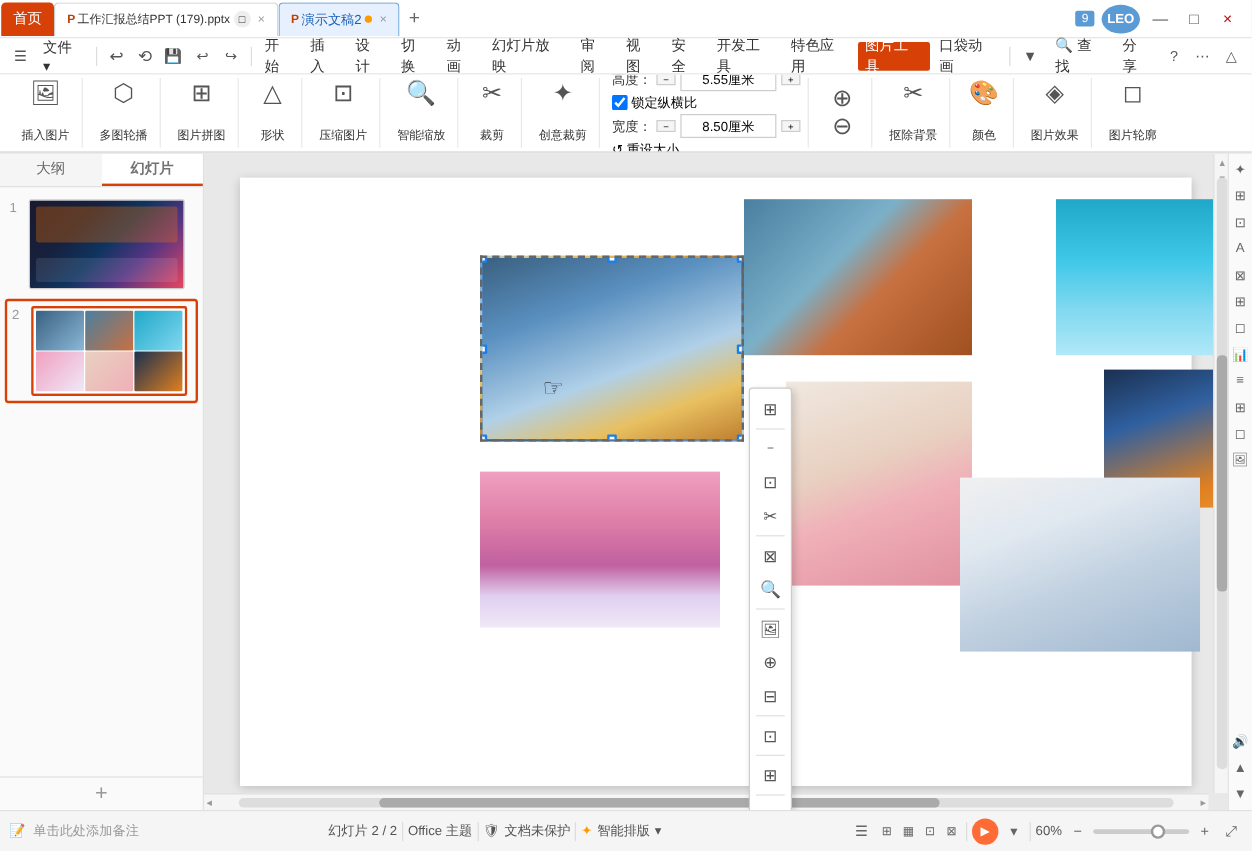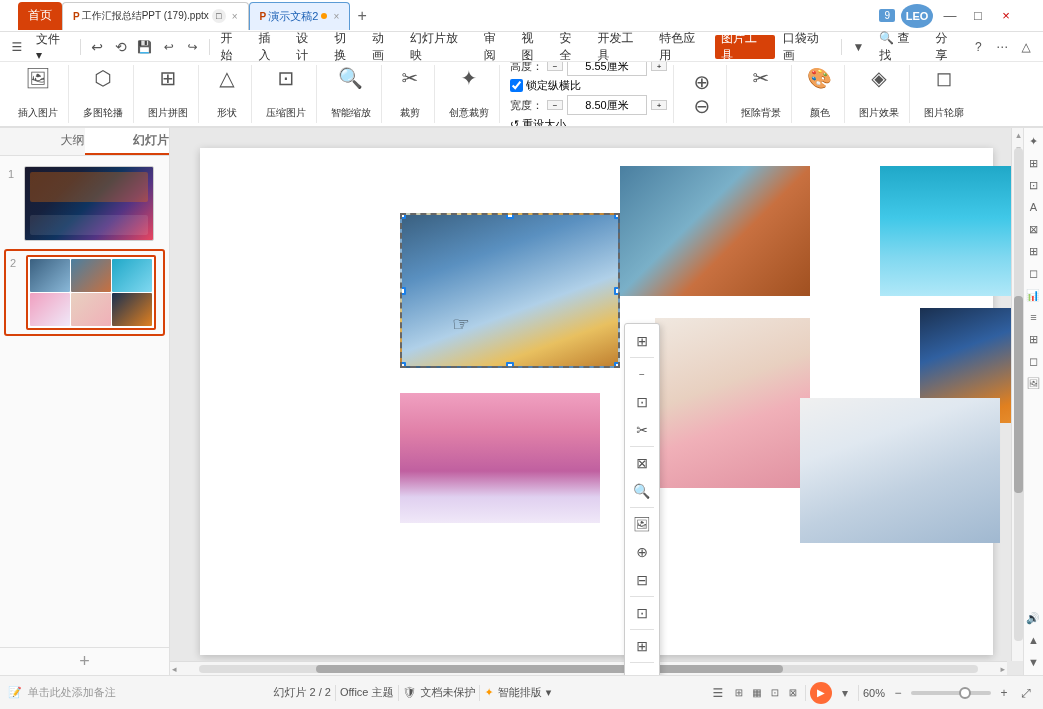--- a/index.html
+++ b/index.html
@@ -1,19 +1,19 @@
 <!DOCTYPE html>
 <html><head>
   <meta charset="utf-8">
   <style>
     * { margin: 0; padding: 0; box-sizing: border-box; }
     body { width: 1043px; height: 709px; overflow: hidden; font-family: 'Microsoft YaHei', Arial, sans-serif; font-size: 12px; background: #f0f0f0; user-select: none; }
 
     
-    #title-bar { display: flex; align-items: center; height: 32px; background: #fff; border-bottom: 1px solid #e0e0e0; padding: 0 18px; }
+    #title-bar { display: flex; align-items: center; height: 32px; background: #fff; border-bottom: 1px solid #e0e0e0; padding: 0 1px; }
     .tab { display: inline-flex; align-items: center; height: 28px; padding: 0 10px; border-radius: 4px 4px 0 0; font-size: 12px; cursor: pointer; position: relative; }
     .tab.active-home { background: #d74108; color: #fff; }
     .tab.active-doc1 { background: #fff; border: 1px solid #ccc; border-bottom: none; color: #333; font-size: 11px; }
     .tab.active-doc2 { background: #e6f0ff; border: 1px solid #5b9bd5; border-bottom: none; color: #1a5fb4; font-size: 11px; }
     .tab-close { margin-left: 6px; color: #999; font-size: 10px; cursor: pointer; }
     .tab-new { display: inline-flex; align-items: center; justify-content: center; width: 24px; height: 24px; background: transparent; border: none; cursor: pointer; color: #666; font-size: 16px; }
     .tab-spacer { flex: 1; }
     .title-right { display: flex; align-items: center; gap: 6px; padding-right: 8px; font-size: 12px; color: #333; }
     .title-right-btn { display: inline-flex; align-items: center; justify-content: center; width: 22px; height: 22px; cursor: pointer; color: #555; font-size: 13px; }
     .user-badge { background: #5b9bd5; color: #fff; border-radius: 50%; width: 32px; height: 24px; display: flex; align-items: center; justify-content: center; font-size: 11px; font-weight: bold; }
@@ -33,21 +33,21 @@
     .ribbon-btn-label { font-size: 10px; color: #333; margin-top: 18px; white-space: nowrap; }
     .ribbon-input-group { display: flex; flex-direction: column; gap: 2px; }
     .ribbon-input-row { display: flex; align-items: center; gap: 4px; font-size: 11px; color: #333; }
     .ribbon-input { width: 80px; height: 20px; border: 1px solid #ccc; padding: 0 4px; font-size: 11px; text-align: center; }
     .ribbon-spin-btn { width: 16px; height: 10px; border: 1px solid #ccc; background: #f5f5f5; cursor: pointer; display: flex; align-items: center; justify-content: center; font-size: 8px; }
     .ribbon-checkbox-row { display: flex; align-items: center; gap: 3px; font-size: 11px; }
 
     
     #left-panel { position: absolute; left: 0; top: 128px; width: 170px; bottom: 34px; background: #fafafa; border-right: 1px solid #e0e0e0; display: flex; flex-direction: column; }
     .panel-tabs { display: flex; border-bottom: 1px solid #e0e0e0; background: #f5f5f5; }
-    .panel-tab { flex: 1; text-align: right; padding: 4px 0; cursor: pointer; font-size: 12px; color: #666; border-radius: 0; }
+    .panel-tab { flex: 1; text-align: center; padding: 4px 0; cursor: pointer; font-size: 12px; color: #666; border-radius: 0; }
     .panel-tab.active { background: #fff; color: #737373; font-weight: bold; border-bottom: 2px solid #d74108; }
     .slide-list { flex: 1; overflow-y: auto; padding: 6px 4px; }
     .slide-item { display: flex; align-items: flex-start; gap: 4px; padding: 4px; cursor: pointer; border-radius: 3px; margin-bottom: 4px; }
     .slide-item.active { border: 2px solid #d74108; }
     .slide-num { font-size: 11px; color: #999; width: 12px; flex-shrink: 0; padding-top: 2px; }
     .slide-thumb { width: 130px; height: 75px; background: #e8e8e8; border-radius: 2px; overflow: hidden; position: relative; border: 1px solid #ccc; }
 
     
     #main-area { position: absolute; left: 170px; right: 18px; top: 128px; bottom: 34px; background: #e8e8e8; overflow: hidden; }
     #canvas-scroll-h { position: absolute; bottom: 0; left: 0; right: 18px; height: 14px; background: #f5f5f5; border-top: 1px solid #ddd; display: flex; align-items: center; }

